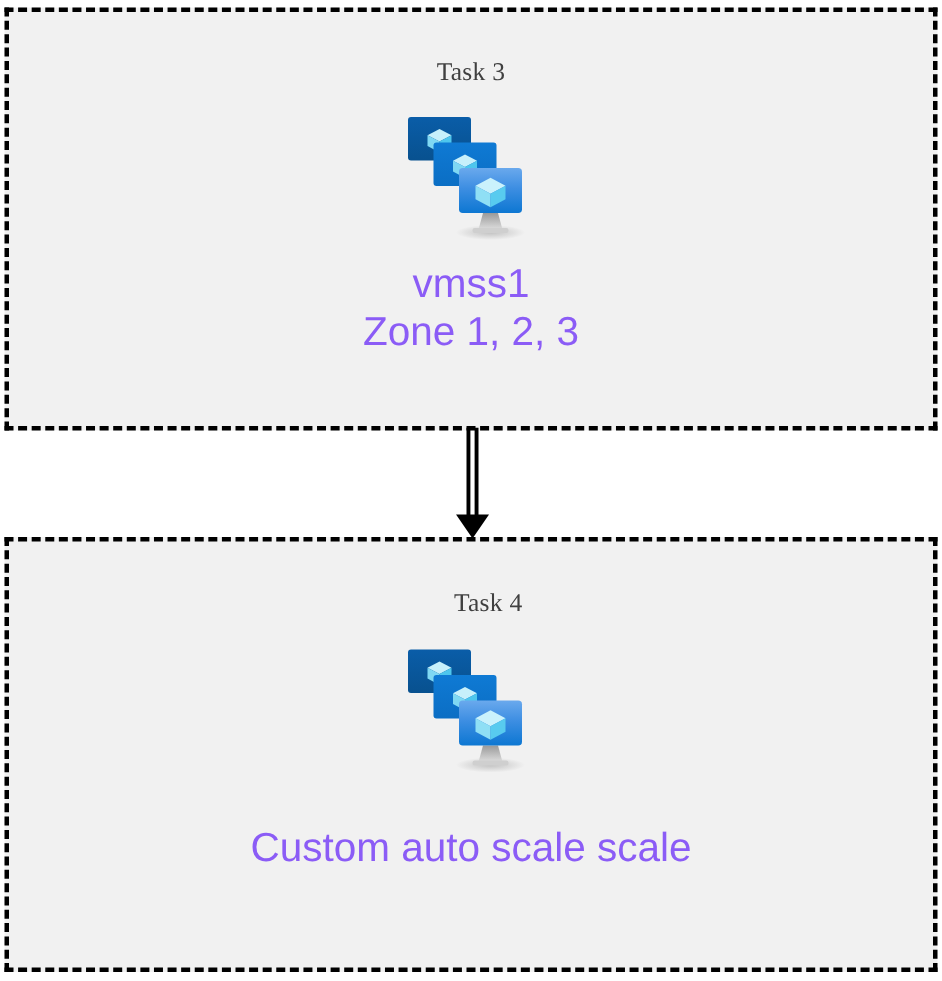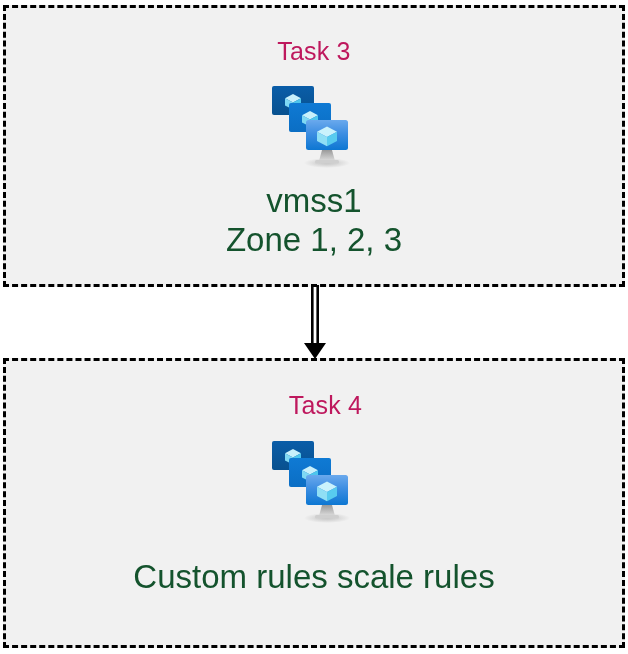--- a/index.html
+++ b/index.html
@@ -38,32 +38,33 @@
     height: 282px;
   }
   #box-task4 {
     left: 3px;
     top: 358px;
     width: 622px;
     height: 290px;
   }
 
   .task-title {
-    color: #be185d;
-    font-size: 25px;
+    color: #404040;
+    font-size: 17px;
     line-height: 1;
     letter-spacing: 0.2px;
     white-space: nowrap;
+    font-family: Liberation Serif, serif;
   }
   #box-task3 .task-title { margin-top: 31px; }
   #box-task4 .task-title { margin-top: 32px; margin-left: 23px; }
 
   .task-caption {
-    color: #14532d;
-    font-size: 33px;
+    color: #8b5cf6;
+    font-size: 27px;
     line-height: 1.17;
     text-align: center;
     white-space: pre-line;
   }
   #box-task3 .task-caption { margin-top: 9px; }
   #box-task4 .task-caption { margin-top: 30px; }
 
   
   .vmss-icon {
     width: 100px;
@@ -223,16 +224,16 @@
 
         <rect x="42" y="39" width="42" height="30" rx="2.5" fill="url(#frontGrad4)"></rect>
         <g>
           <polygon points="63,45.5 73,50.8 63,56.1 53,50.8" fill="#caf2fc"></polygon>
           <polygon points="53,50.8 63,56.1 63,65.2 53,59.9" fill="#8fdff5"></polygon>
           <polygon points="73,50.8 63,56.1 63,65.2 73,59.9" fill="#58cbef"></polygon>
         </g>
       </svg>
     </div>
 
-    <div class="task-caption">Custom rules scale rules</div>
+    <div class="task-caption">Custom auto scale scale</div>
   </div>
 
 </div>
 
 </body></html>

